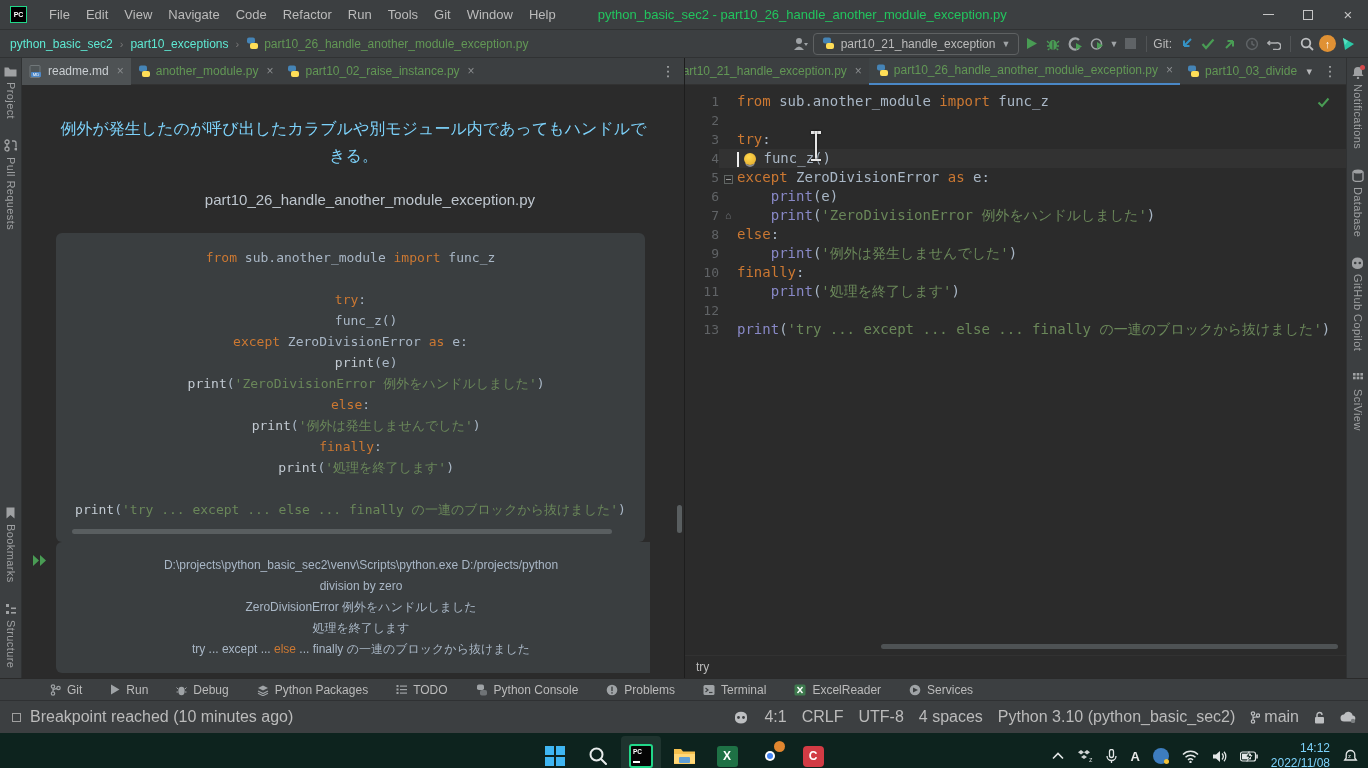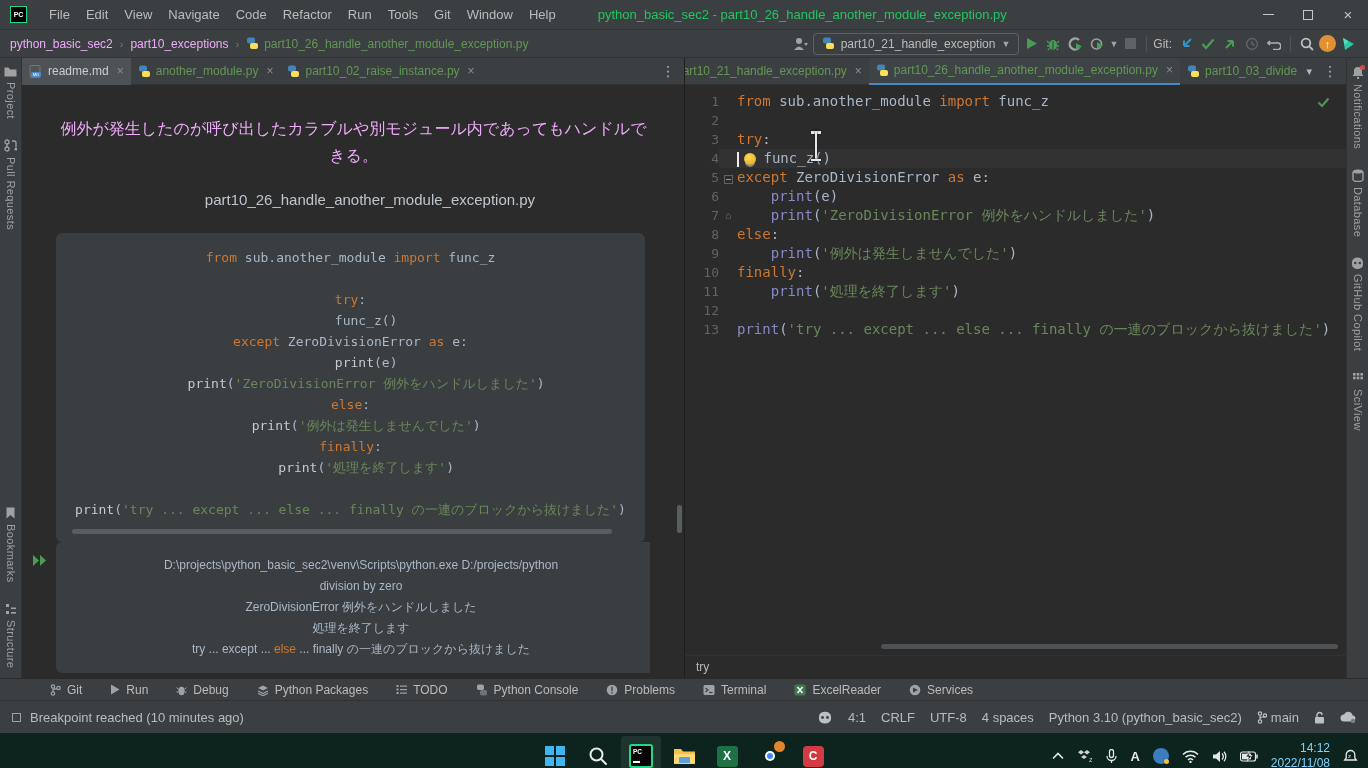--- a/index.html
+++ b/index.html
@@ -22,21 +22,21 @@
     overflow:hidden; max-width:560px; }
   .winctrl { margin-left:auto; display:flex; align-items:center; height:100%; }
   .wbtn { width:40px; height:100%; display:flex; align-items:center; justify-content:center; color:#c6c6c6; }
   .wbtn .minus { width:11px; height:1.5px; background:#c6c6c6; }
   .wbtn .maxsq { width:10px; height:10px; border:1.4px solid #c6c6c6; }
   .wbtn.close { font-size:15px; }
 
   
   .toolbar { height:28px; background:#3c3f41; border-bottom:1px solid #303233;
     display:flex; align-items:center; padding:0 10px; font-size:12px; }
-  .crumb { color:#f0abfc; }
+  .crumb { color:#5eead4; }
   .crumb.file { color:#629755; display:flex; align-items:center; gap:5px; }
   .csep { color:#787878; margin:0 7px; font-size:11px; }
   .tb-right { margin-left:auto; display:flex; align-items:center; gap:2px; }
   .runcombo { height:22px; border:1px solid #5e6162; border-radius:4px; display:flex;
     align-items:center; gap:6px; padding:0 8px; color:#bbbbbb; }
   .vsep { width:1px; height:16px; background:#515456; margin:0 4px; }
   .icbtn { display:flex; align-items:center; justify-content:center; width:20px; height:20px; }
   .gitlabel { color:#bbbbbb; margin-right:2px; }
   .updot { width:17px; height:17px; border-radius:50%; background:#e09134; color:#fff;
     display:flex; align-items:center; justify-content:center; font-size:11px; font-weight:bold; }
@@ -66,21 +66,21 @@
   .tab.clipL { margin-left:-16px; }
   .tab.clipR .tlabel { max-width:96px; overflow:hidden; }
   .tabbar .grow { flex:1; }
   .kebab { color:#b6b8ba; font-size:14px; padding:0 9px; }
   .tchev { color:#b6b8ba; font-size:11px; padding:0 2px; }
 
   
   .panel-left { width:663px; background:#2b2b2b; border-right:1px solid #1d1d1d;
     display:flex; flex-direction:column; position:relative;text-align:center; }
   .md-body { flex:1; overflow:hidden; padding:30px 0 0 34px; position:relative; }
-  .md-par { width:595px; font-size:16px; line-height:27px; color:#f0abfc; }
+  .md-par { width:595px; font-size:16px; line-height:27px; color:#7dd3fc; }
   .md-file { margin-top:22px; font-size:15px; color:#bdc5cd; }
   .codeblock { margin-top:25px; width:589px; background:#3a3e40; border-radius:6px;
     padding:14px 16px 8px 16px; font-family:"DejaVu Sans Mono",monospace;
     font-size:13px; line-height:21px; color:#a9b7c6; }
   .codeblock .cline { white-space:pre; height:21px; overflow:hidden; }
   .k { color:#cc7832; } .s { color:#6a8759; } .p { color:#a9b7c6; }
   .codeblock .f { color:#c3cbd3; }
   .hthumb { height:5px; background:#595e60; border-radius:3px; margin-top:9px; width:97%; }
   .outblock { margin-top:0; margin-left:0; width:calc(100% - 34px); background:#3a3e40;
     border-radius:6px 0 0 6px; padding:13px 0 13px 16px; font-family:Liberation Sans, sans-serif;
@@ -121,21 +121,21 @@
   .ecrumb { height:23px; background:#2b2b2b; border-top:1px solid #323232;
     display:flex; align-items:center; padding-left:11px; font-size:12px; color:#bbbbbb; flex:none; }
 
   
   .bottombar { height:22px; background:#3c3f41; border-top:1px solid #2a2a2a;
     display:flex; align-items:center; padding-left:36px; gap:0; font-size:12px; }
   .bwitem { display:flex; align-items:center; gap:6px; color:#bbbbbb; padding:0 14px; }
 
   
   .statusbar { height:22px; background:#3c3f41; border-top:1px solid #2f3133;
-    display:flex; align-items:center; padding:16px 12px; font-size:13px; color:#bbbbbb; }
+    display:flex; align-items:center; padding:16px 12px; font-size:16px; color:#bbbbbb; }
   .sb-left { display:flex; align-items:center; gap:9px; }
   .sqicon { width:9px; height:9px; border:1px solid #9f9f9f; }
   .sb-right { margin-left:auto; display:flex; align-items:center; gap:15px; }
   .sbitem { white-space:nowrap; }
   .branchwrap { display:flex; align-items:center; gap:4px; }
 
   
   .taskbar { height:46px; background:#0d231e; position:relative; }
   .tb-center { position:absolute; left:50%; top:0; transform:translateX(-50%);
     height:100%; display:flex; align-items:center; gap:3px; }

